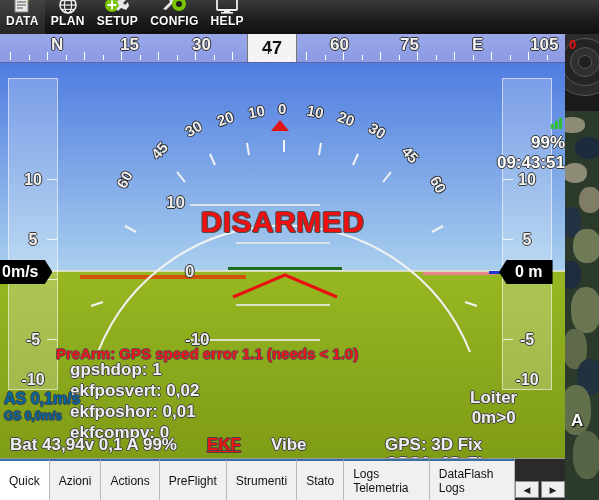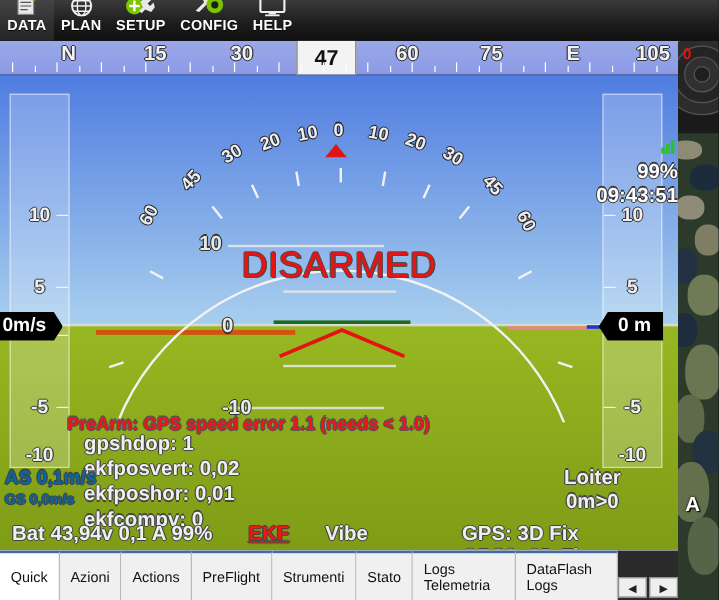--- a/index.html
+++ b/index.html
@@ -41,21 +41,21 @@
 
   .pitch-bar{position:absolute;height:2px;background:#e8e8e8;opacity:.85;}
   .pitch-lbl{position:absolute;font-size:17px;font-weight:bold;color:#e9e9e9;
     text-shadow:-1px 0 #333,0 -1px #333,1px 0 #333,0 1px #333;}
   #horiz-green{position:absolute;left:228px;top:233px;width:114px;height:3px;background:#1d6b1d;}
   #horiz-red{position:absolute;left:80px;top:241px;width:166px;height:4px;background:#d2520e;}
   #horiz-red2{position:absolute;left:423px;top:238px;width:74px;height:3px;background:#e8848a;}
   #horiz-blue{position:absolute;left:489px;top:237px;width:16px;height:3px;background:#1b37d0;}
 
   #disarmed{position:absolute;left:0;top:171px;width:565px;text-align:center;
-    font-size:30px;font-weight:normal;color:#ef1111;letter-spacing:.5px;
+    font-size:30px;font-weight:bold;color:#ef1111;letter-spacing:.5px;
     text-shadow:-1px 0 #4e4e4e,0 -1px #4e4e4e,1px 0 #4e4e4e,0 1px #4e4e4e,1px 1px #4e4e4e;}
 
   .tape{position:absolute;top:44px;width:48px;height:310px;
     background:rgba(255,255,255,.22);border:1px solid rgba(255,255,255,.55);}
   #tape-speed{left:8px;}
   #tape-alt{left:502px;}
   .tape-lbl{position:absolute;width:48px;text-align:center;font-size:16px;font-weight:bold;
     color:#f0f0f0;text-shadow:-1px 0 #3a3a3a,0 -1px #3a3a3a,1px 0 #3a3a3a,0 1px #3a3a3a;}
   .tape-tick{position:absolute;width:10px;height:1px;background:#fff;opacity:.8;}
   .readout{position:absolute;height:24px;background:#000;display:flex;align-items:center;

